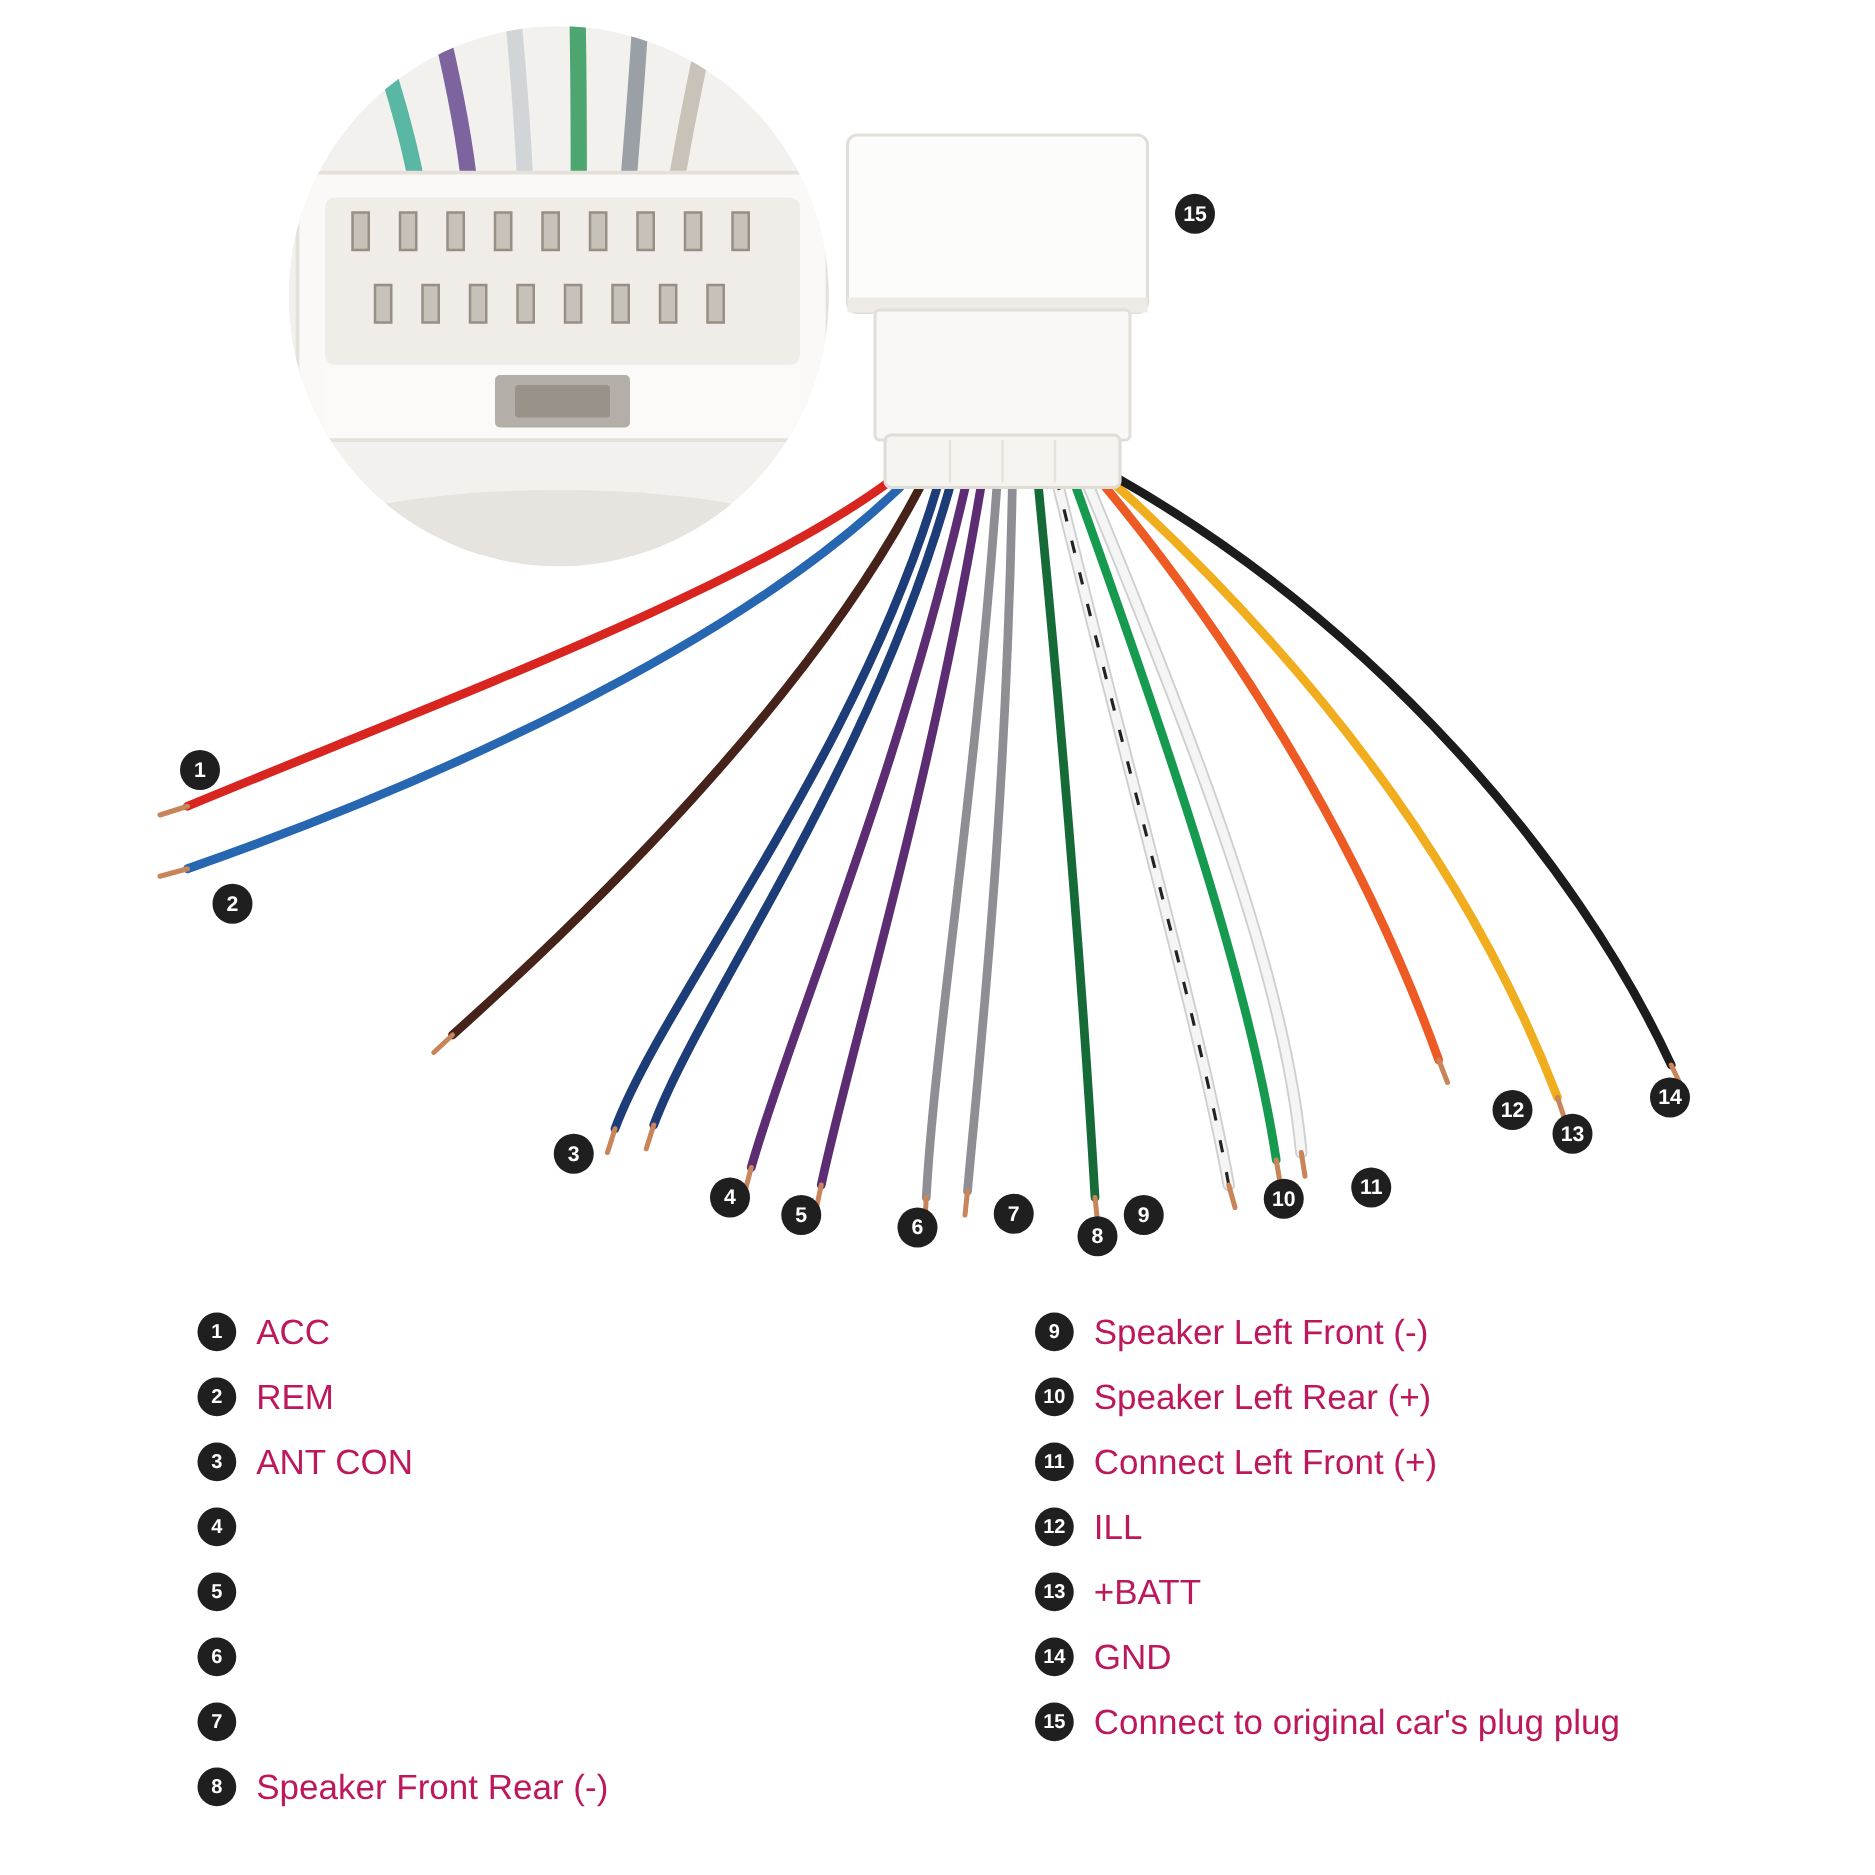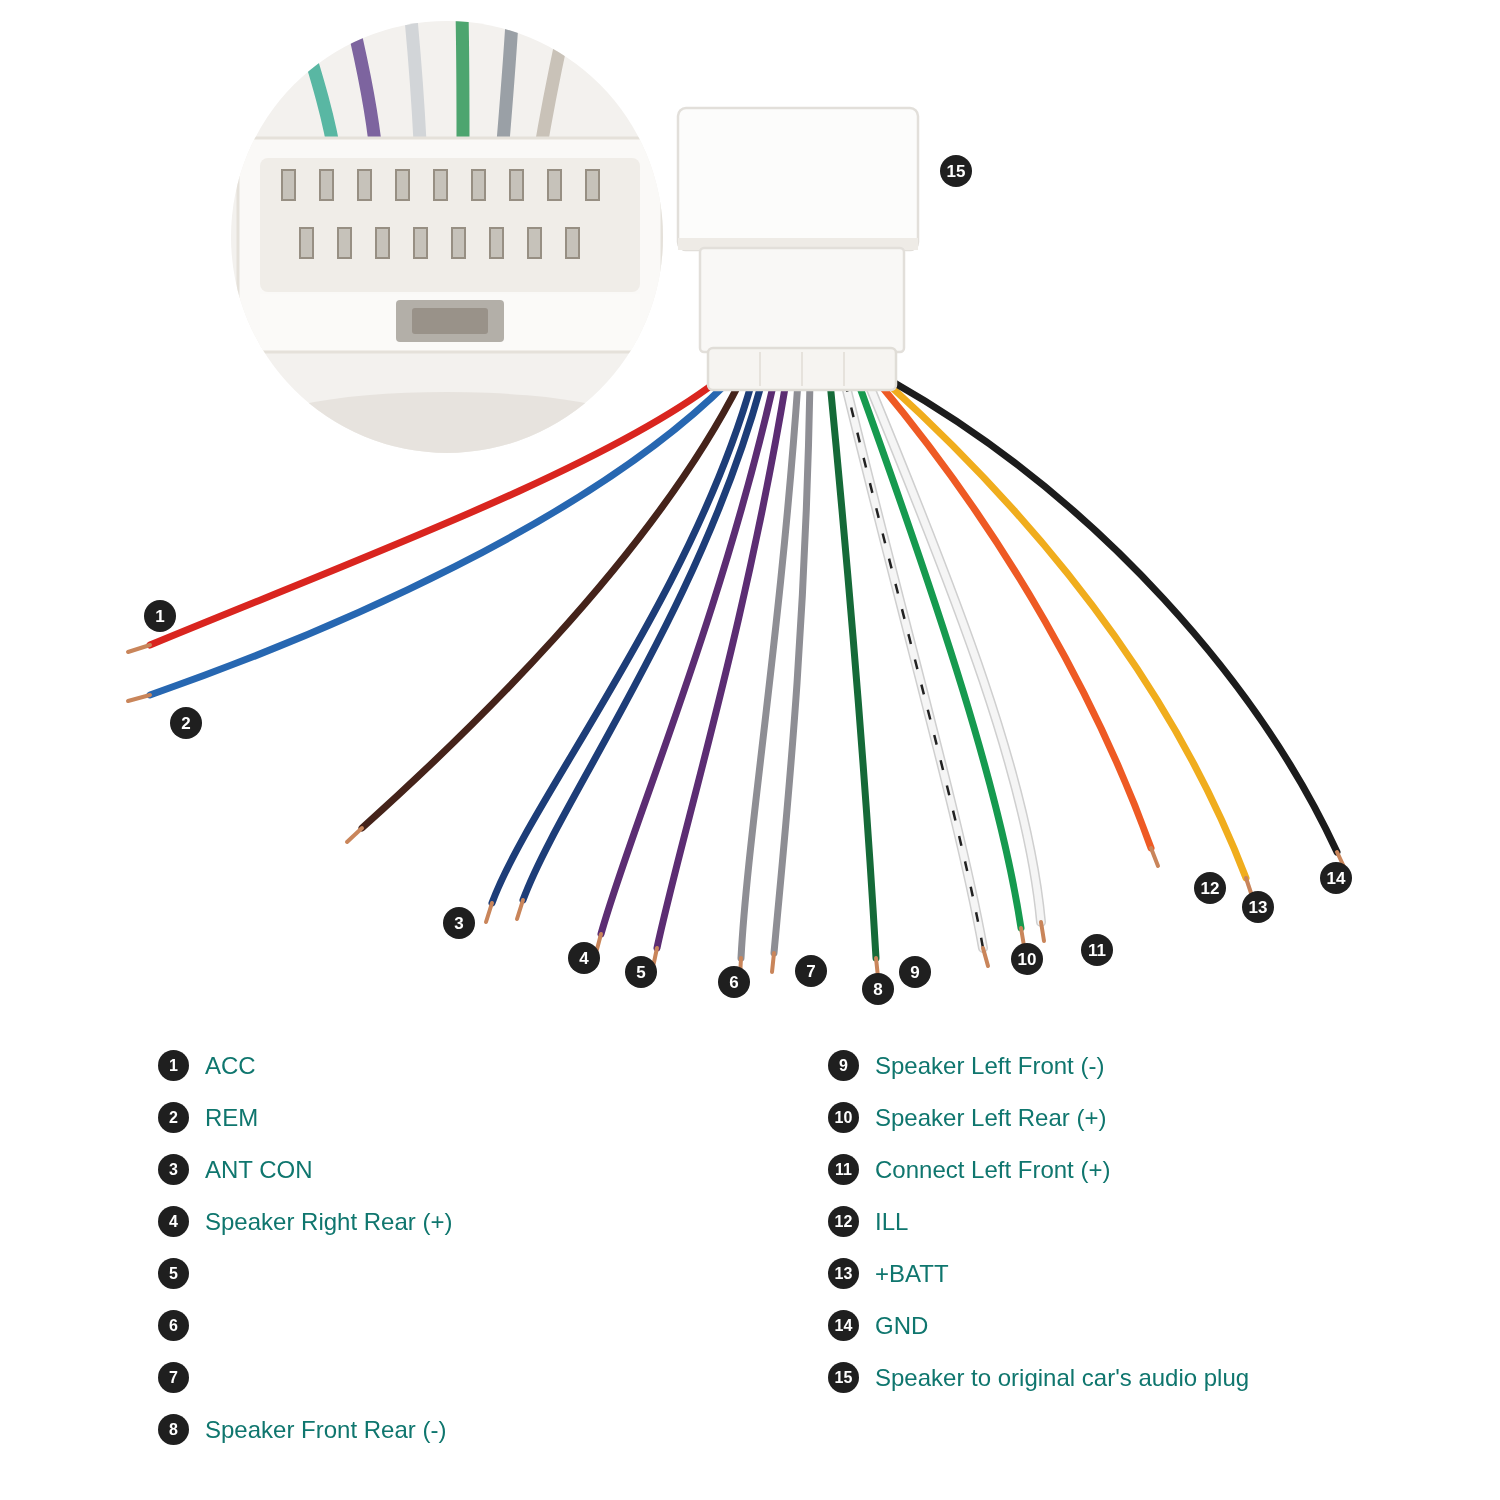--- a/index.html
+++ b/index.html
@@ -13,21 +13,21 @@
   .marker circle{fill:#1f1f1f;}
   .marker text{fill:#ffffff;font-family:"Liberation Sans",sans-serif;font-weight:bold;
                font-size:17px;text-anchor:middle;dominant-baseline:central;}
   .legend{position:absolute;display:flex;flex-direction:column;gap:21px;}
   .legend-left{left:158px;top:1050px;}
   .legend-right{left:828px;top:1050px;}
   .lrow{display:flex;align-items:center;gap:16px;height:31px;}
   .badge{width:31px;height:31px;border-radius:50%;background:#1f1f1f;color:#fff;
          display:flex;align-items:center;justify-content:center;
          font-size:16px;font-weight:bold;flex:0 0 31px;}
-  .llabel{font-size:24px;color:#0f766e;white-space:nowrap;}
+  .llabel{font-size:28px;color:#be185d;white-space:nowrap;}
 </style>
 </head>
 <body>
 
 <div class="page">
 
 <svg class="diagram-svg" width="1500" height="1040" viewBox="0 0 1500 1040">
 
   <defs>
     <clipPath id="insetClip">
@@ -210,21 +210,20 @@
   <div class="lrow">
     <span class="badge">2</span>
     <span class="llabel">REM</span>
   </div>
   <div class="lrow">
     <span class="badge">3</span>
     <span class="llabel">ANT CON</span>
   </div>
   <div class="lrow">
     <span class="badge">4</span>
-    <span class="llabel">Speaker Right Rear (+)</span>
   </div>
   <div class="lrow">
     <span class="badge">5</span>
   </div>
   <div class="lrow">
     <span class="badge">6</span>
   </div>
   <div class="lrow">
     <span class="badge">7</span>
   </div>
@@ -254,17 +253,17 @@
   <div class="lrow">
     <span class="badge">13</span>
     <span class="llabel">+BATT</span>
   </div>
   <div class="lrow">
     <span class="badge">14</span>
     <span class="llabel">GND</span>
   </div>
   <div class="lrow">
     <span class="badge">15</span>
-    <span class="llabel">Speaker to original car's audio plug</span>
+    <span class="llabel">Connect to original car's plug plug</span>
   </div>
 </div>
 
 </div>
 
 </body></html>

